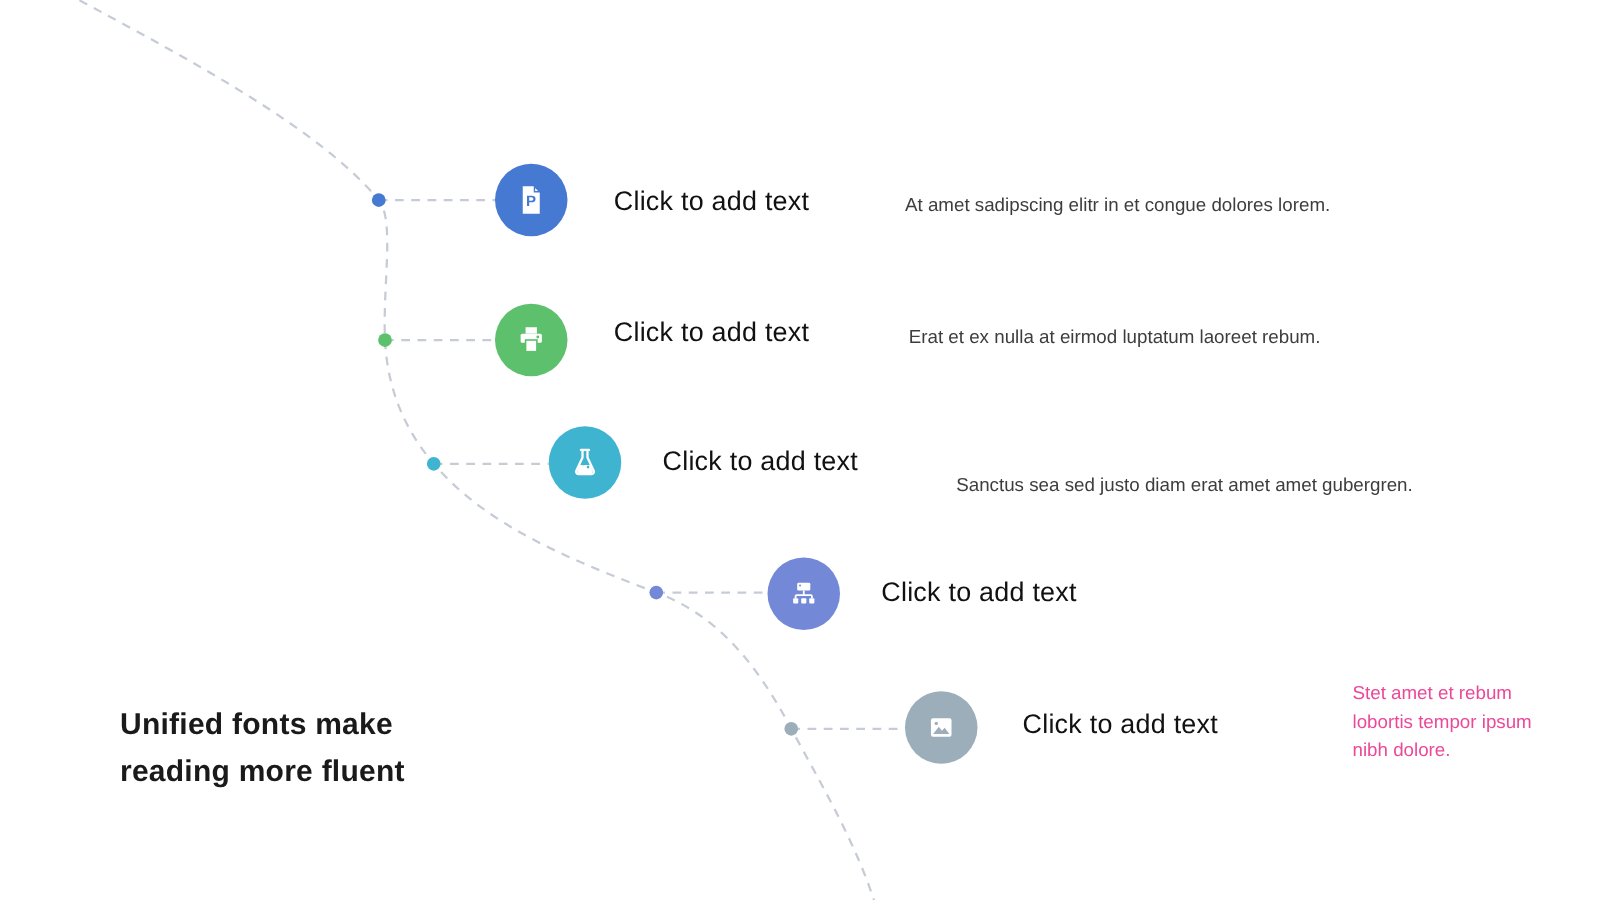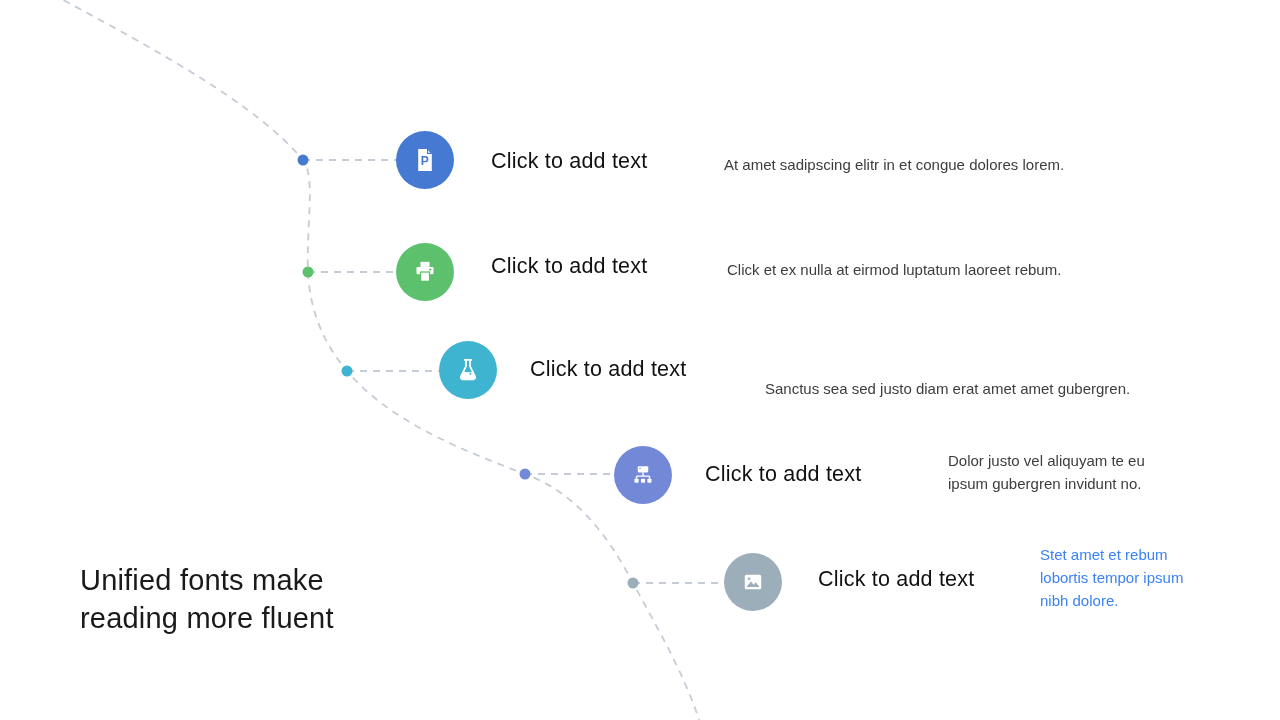--- a/index.html
+++ b/index.html
@@ -15,21 +15,21 @@
   }
   .badge svg{width:34px;height:34px;display:block;}
   .label{
     position:absolute;font-size:21.5px;font-weight:normal;white-space:nowrap;letter-spacing:0.2px;
   }
   .desc{
     position:absolute;font-size:15px;line-height:23px;
   }
   .desc.nowrap{white-space:nowrap;}
   .title{
-    position:absolute;left:80px;top:561px;font-size:29px;font-weight:normal;
+    position:absolute;left:96px;top:561px;font-size:24px;font-weight:bold;
     line-height:38px;white-space:pre-line;letter-spacing:0.2px;
   }
   
   .badge.b1{left:396px;top:131px;} .label.l1{left:491px;top:149px;} .desc.d1{left:724px;top:153px;}
   .badge.b2{left:396px;top:243px;} .label.l2{left:491px;top:254px;} .desc.d2{left:727px;top:258px;}
   .badge.b3{left:439px;top:341px;} .label.l3{left:530px;top:357px;} .desc.d3{left:765px;top:361px;}
   .badge.b4{left:614px;top:446px;} .label.l4{left:705px;top:462px;} .desc.d4{left:948px;top:449px;width:218px;}
   .badge.b5{left:724px;top:553px;} .label.l5{left:818px;top:567px;} .desc.d5{left:1040px;top:543px;width:168px;}
 </style>
 </head>
@@ -63,21 +63,21 @@
 
   <div class="badge b2" style="background: rgb(92, 192, 108); color: rgb(92, 192, 108);">
     <svg viewBox="0 0 24 24">
       <rect x="8.8" y="4.8" width="6.4" height="3.6" fill="#fff"></rect>
       <rect x="6" y="8.4" width="12" height="5.2" rx="0.9" fill="#fff"></rect>
       <circle cx="15.7" cy="10.3" r="0.8" fill="currentColor"></circle>
       <rect x="8.8" y="12" width="6.4" height="6.6" fill="#fff" stroke="currentColor" stroke-width="0.9"></rect>
     </svg>
   </div>
   <div class="label l2" style="color: rgb(17, 17, 17);">Click to add text</div>
-  <div class="desc d2 nowrap" style="color: rgb(61, 61, 61);">Click et ex nulla at eirmod luptatum laoreet rebum.</div>
+  <div class="desc d2 nowrap" style="color: rgb(61, 61, 61);">Erat et ex nulla at eirmod luptatum laoreet rebum.</div>
 
   <div class="badge b3" style="background: rgb(63, 180, 209); color: rgb(63, 180, 209);">
     <svg viewBox="0 0 24 24">
       <path d="M10.6 5 V9.2 L7.1 16.6 a1.3 1.3 0 0 0 1.2 1.9 h7.4 a1.3 1.3 0 0 0 1.2 -1.9 L13.4 9.2 V5" fill="none" stroke="#fff" stroke-width="1.3" stroke-linecap="round"></path>
       <path d="M9.7 4.9 h4.6" stroke="#fff" stroke-width="1.3" stroke-linecap="round"></path>
       <path d="M8.1 13.4 c1.2 -0.6 2.2 0.5 3.5 0.1 c1.2 -0.4 2.2 0.2 3.2 -0.1 l1.5 3.3 a1 1 0 0 1 -0.9 1.4 H8.6 a1 1 0 0 1 -0.9 -1.4 Z" fill="#fff"></path>
       <circle cx="13.7" cy="14.6" r="0.75" fill="currentColor"></circle>
     </svg>
   </div>
   <div class="label l3" style="color: rgb(17, 17, 17);">Click to add text</div>
@@ -87,28 +87,27 @@
     <svg viewBox="0 0 24 24">
       <rect x="8.3" y="5.8" width="7.4" height="4.4" rx="0.8" fill="#fff"></rect>
       <circle cx="9.9" cy="7.3" r="0.55" fill="currentColor"></circle>
       <path d="M12 10.2 V12.8 M7.4 12.8 H16.6 M7.4 12.8 V14.6 M16.6 12.8 V14.6" stroke="#fff" stroke-width="1" fill="none"></path>
       <rect x="6" y="14.6" width="2.9" height="2.9" rx="0.5" fill="#fff"></rect>
       <rect x="10.55" y="14.6" width="2.9" height="2.9" rx="0.5" fill="#fff"></rect>
       <rect x="15.1" y="14.6" width="2.9" height="2.9" rx="0.5" fill="#fff"></rect>
     </svg>
   </div>
   <div class="label l4" style="color: rgb(17, 17, 17);">Click to add text</div>
-  <div class="desc d4" style="color: rgb(61, 61, 61);">Dolor justo vel aliquyam te eu ipsum gubergren invidunt no.</div>
 
   <div class="badge b5" style="background: rgb(157, 174, 187); color: rgb(157, 174, 187);">
     <svg viewBox="0 0 24 24">
       <rect x="6.2" y="6.8" width="11.6" height="10.4" rx="1.1" fill="#fff"></rect>
       <circle cx="9.2" cy="9.7" r="0.95" fill="currentColor"></circle>
       <path d="M7.4 15.6 L10.6 11.6 L12.4 13.9 L13.9 12.1 L16.6 15.6 Z" fill="currentColor"></path>
     </svg>
   </div>
   <div class="label l5" style="color: rgb(17, 17, 17);">Click to add text</div>
-  <div class="desc d5" style="color: #3b82f6;">Stet amet et rebum lobortis tempor ipsum nibh dolore.</div>
+  <div class="desc d5" style="color: #ec4899; margin-left: 42px;">Stet amet et rebum lobortis tempor ipsum nibh dolore.</div>
 
   <div class="title" style="color: rgb(26, 26, 26);">Unified fonts make
 reading more fluent</div>
 
 </div>
 
 </body></html>

